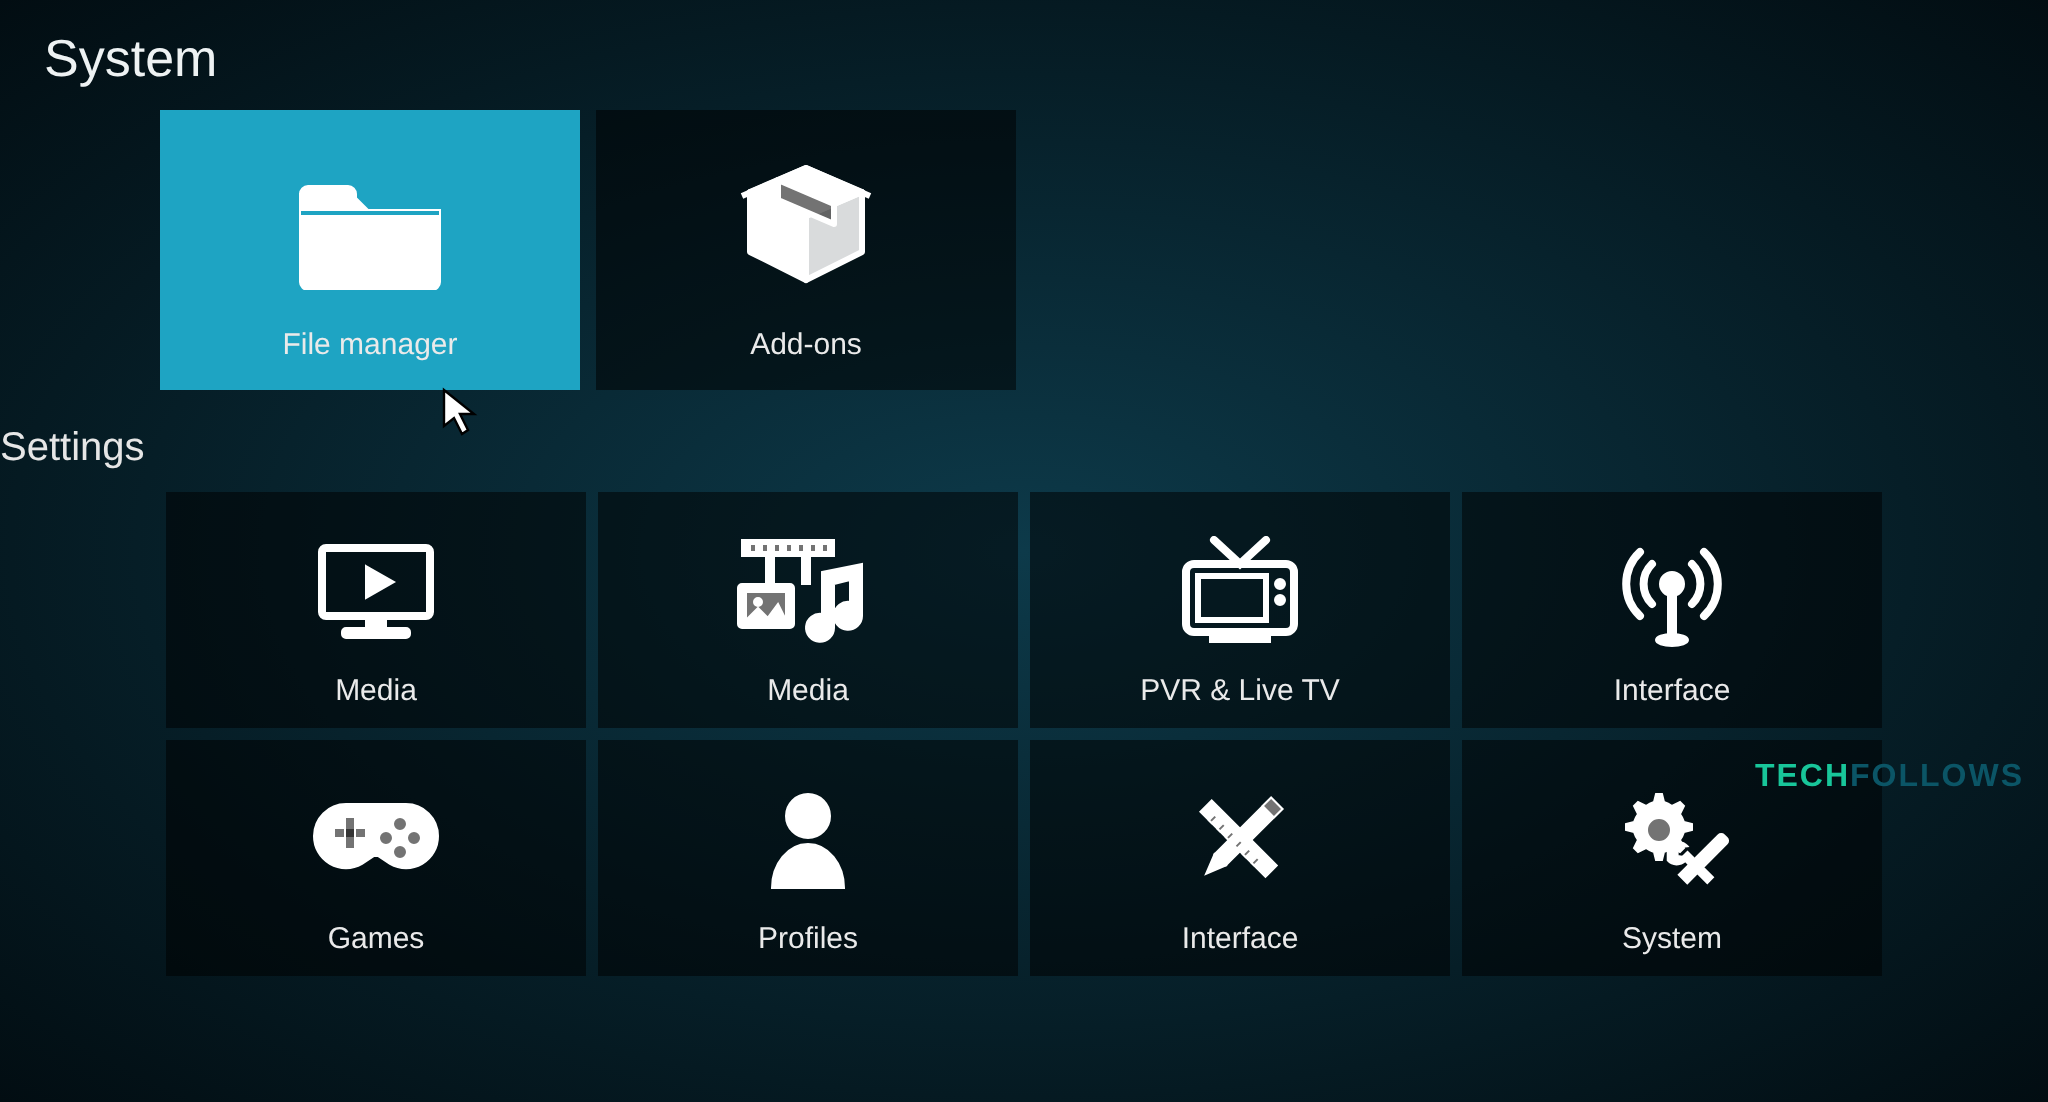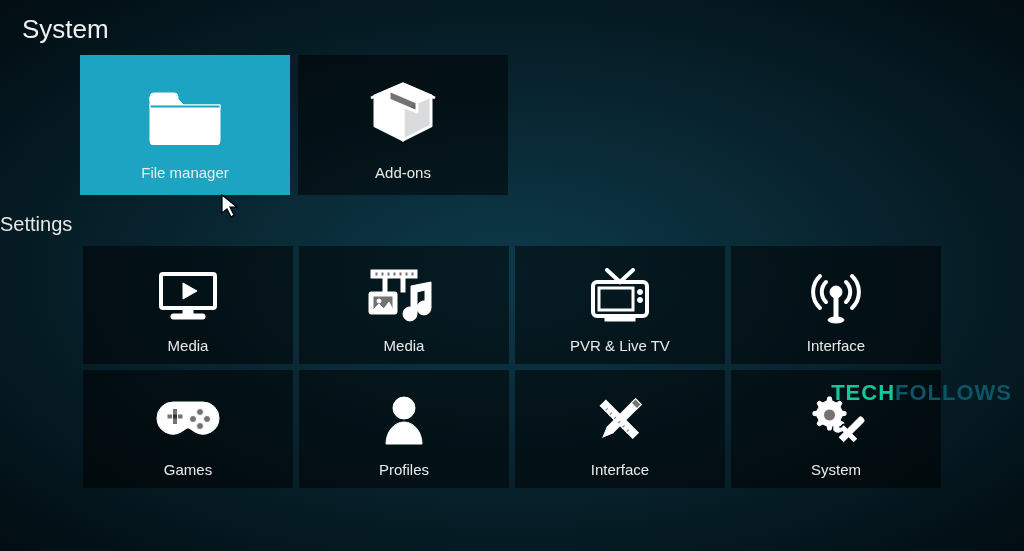--- a/index.html
+++ b/index.html
@@ -99,21 +99,21 @@
       left: 220px;
       top: 193px;
       pointer-events: none;
     }
     .watermark {
       position: absolute;
       right: 12px;
       top: 380px;
       font-family: Arial, sans-serif;
       font-weight: 900;
-      font-size: 22px;
+      font-size: 16px;
       letter-spacing: 1px;
       pointer-events: none;
     }
     .watermark .t1 { color: #18c69a; }
     .watermark .t2 { color: #0b5566; }
   </style>
 </head>
 <body>
 
 <div class="header">

